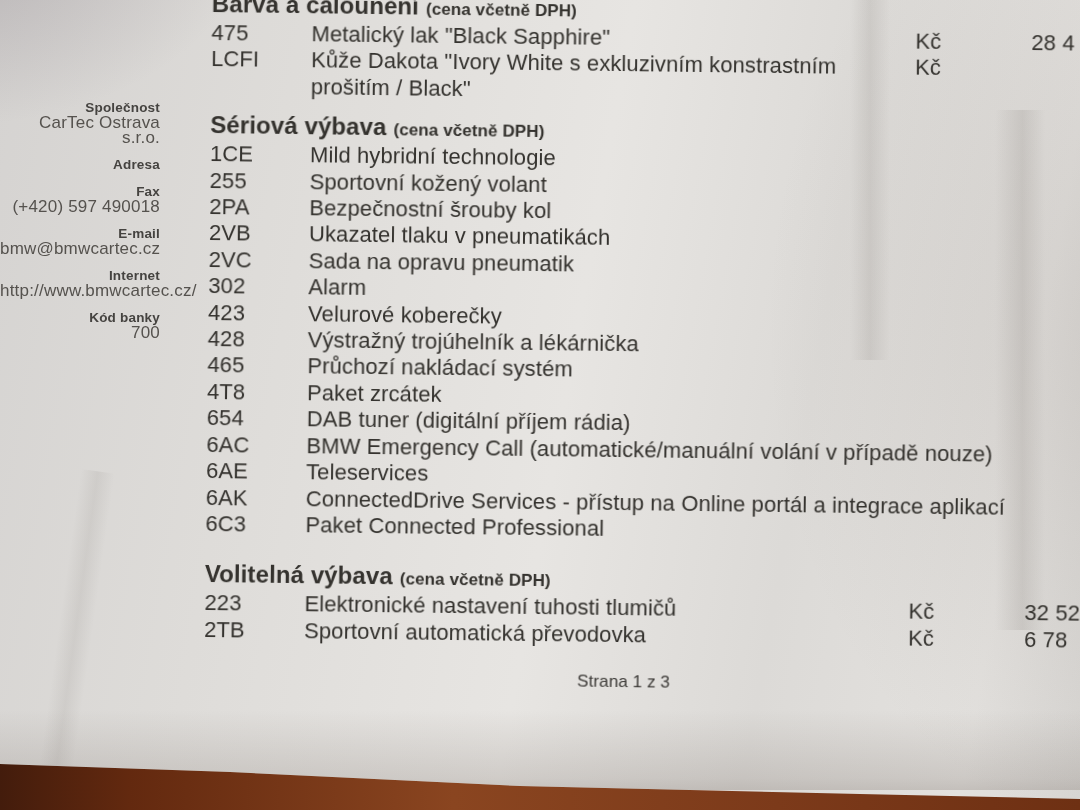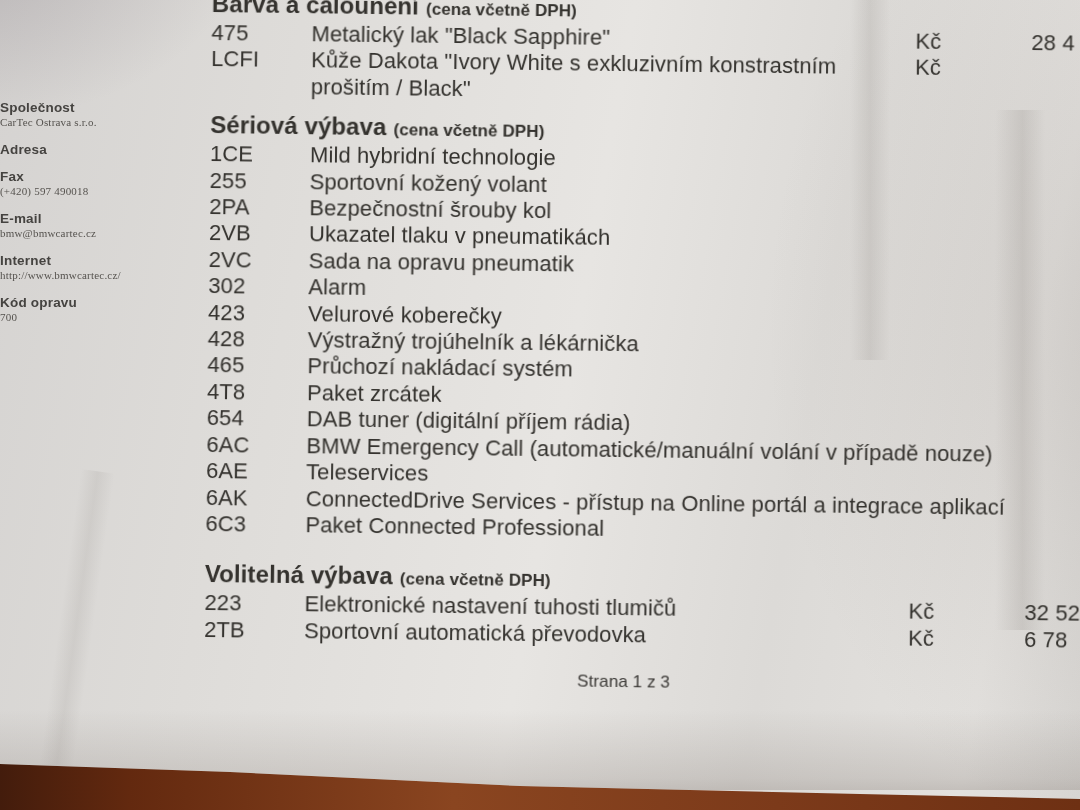--- a/index.html
+++ b/index.html
@@ -38,27 +38,28 @@
     transform: rotate(8deg);
   }
   .curl-shadow {
     position: absolute; left: 0; top: 710px; width: 100%; height: 80px;
     background: linear-gradient(180deg, rgba(125,115,108,0) 0%, rgba(125,115,108,0.22) 85%, rgba(125,115,108,0.30) 100%);
   }
 
   
   .sidebar {
     position: absolute; left: 0; top: 100px; width: 160px;
+    text-align: right;
     color: #4c4a47;
     filter: blur(0.45px);
     letter-spacing: 0.2px;
   }
   .sb-block { margin-bottom: 12px; }
   .sb-label { font-size: 13.5px; font-weight: bold; line-height: 15px; color: #454340; }
-  .sb-value { font-size: 11px; line-height: 15px; white-space: pre-line; color: #55524e; font-family: Liberation Serif, serif; }
+  .sb-value { font-size: 17px; line-height: 15px; white-space: pre-line; color: #55524e; }
 
   
   .main {
     position: absolute; left: 212px; top: -9px; width: 868px;
     color: #34322e;
     transform: rotate(0.7deg);
     transform-origin: 0 0;
     filter: blur(0.3px);
     letter-spacing: 0.1px;
   }
@@ -115,21 +116,21 @@
     <div class="sb-value">bmw@bmwcartec.cz</div>
   </div>
 
   <div class="sb-block">
     <div class="sb-label">Internet</div>
     <div class="sb-value">http://www.bmwcartec.cz/</div>
   </div>
 
 
   <div class="sb-block">
-    <div class="sb-label">Kód opravu</div>
+    <div class="sb-label">Kód banky</div>
     <div class="sb-value">700</div>
   </div>
 
 </div>
 
   <div class="main">
 
     <div class="sec-barva">
       <div class="section-header">
         <span>Barva a čalounění</span><span class="hdr-sub">(cena včetně DPH)</span>

